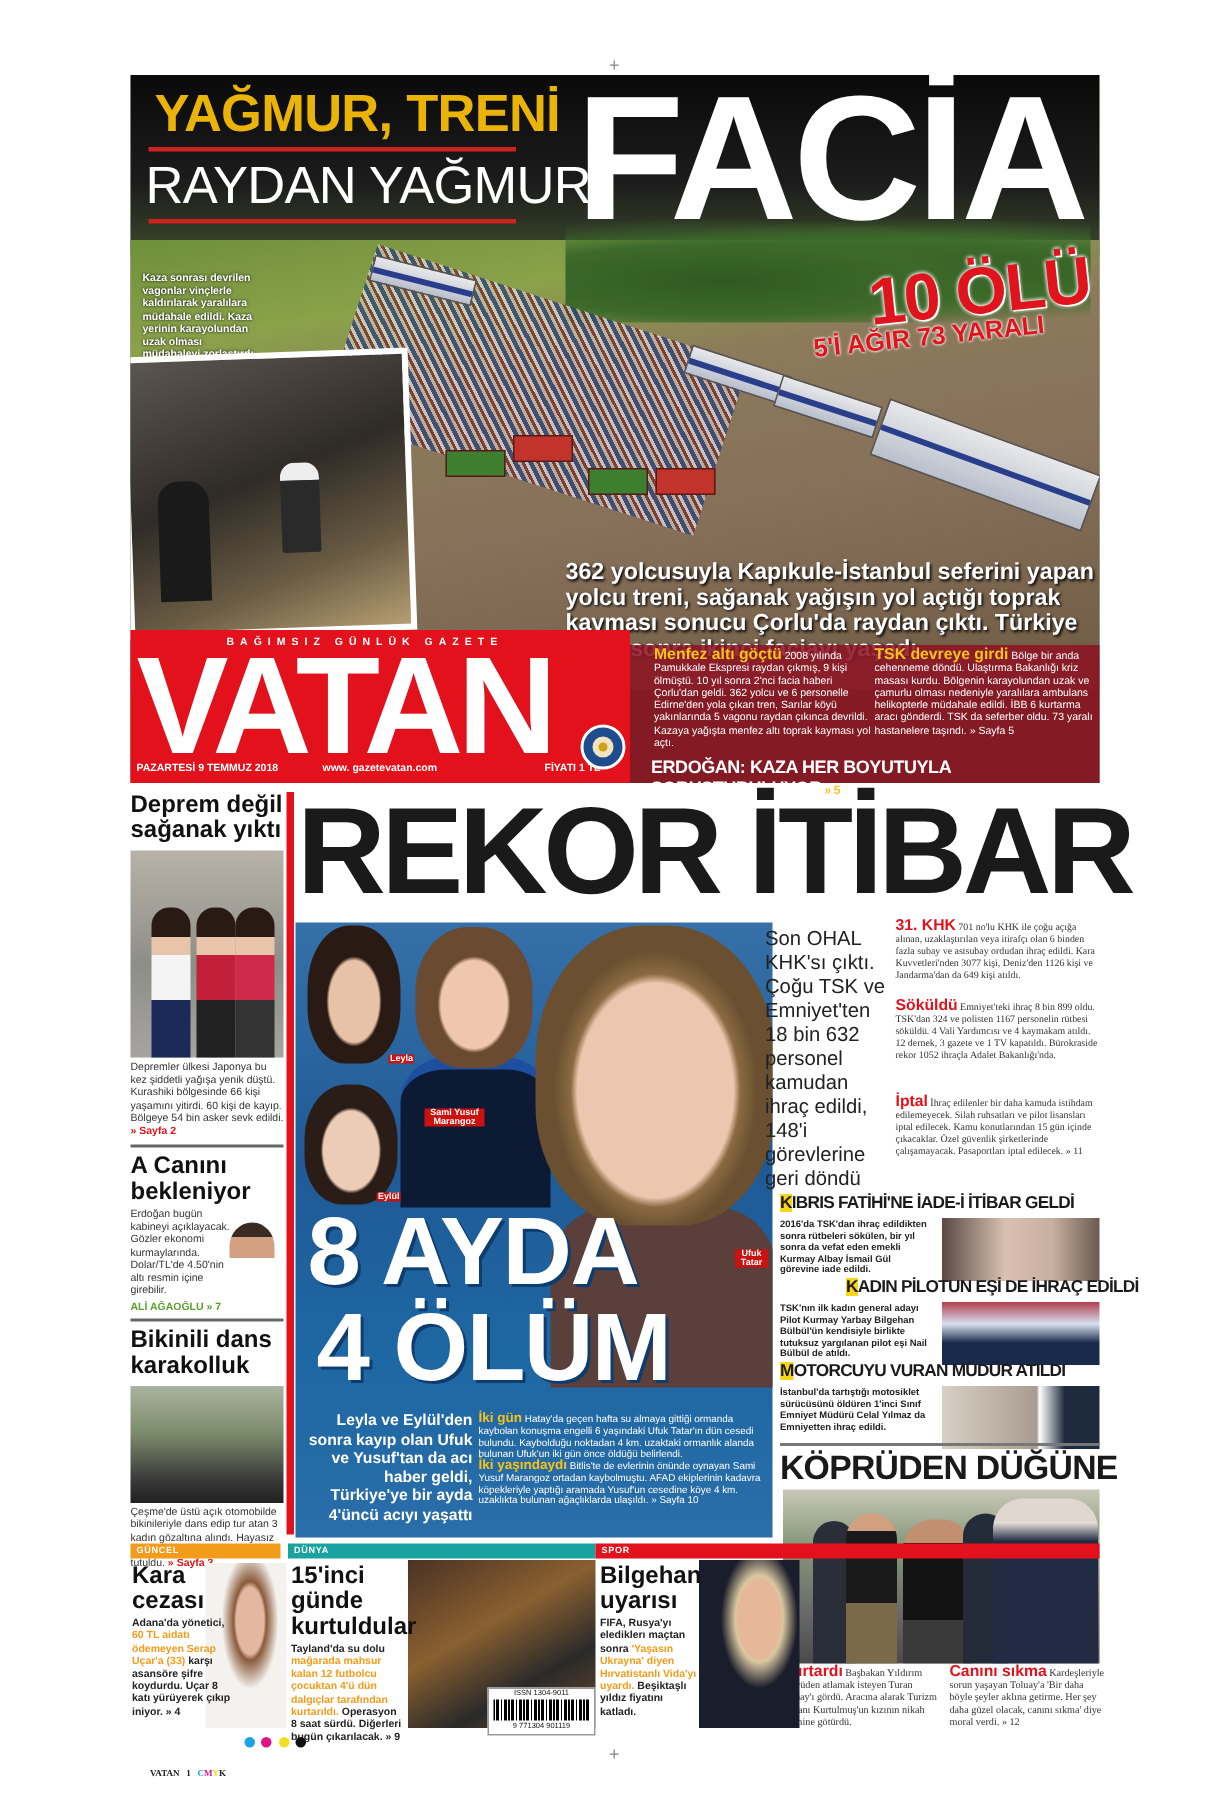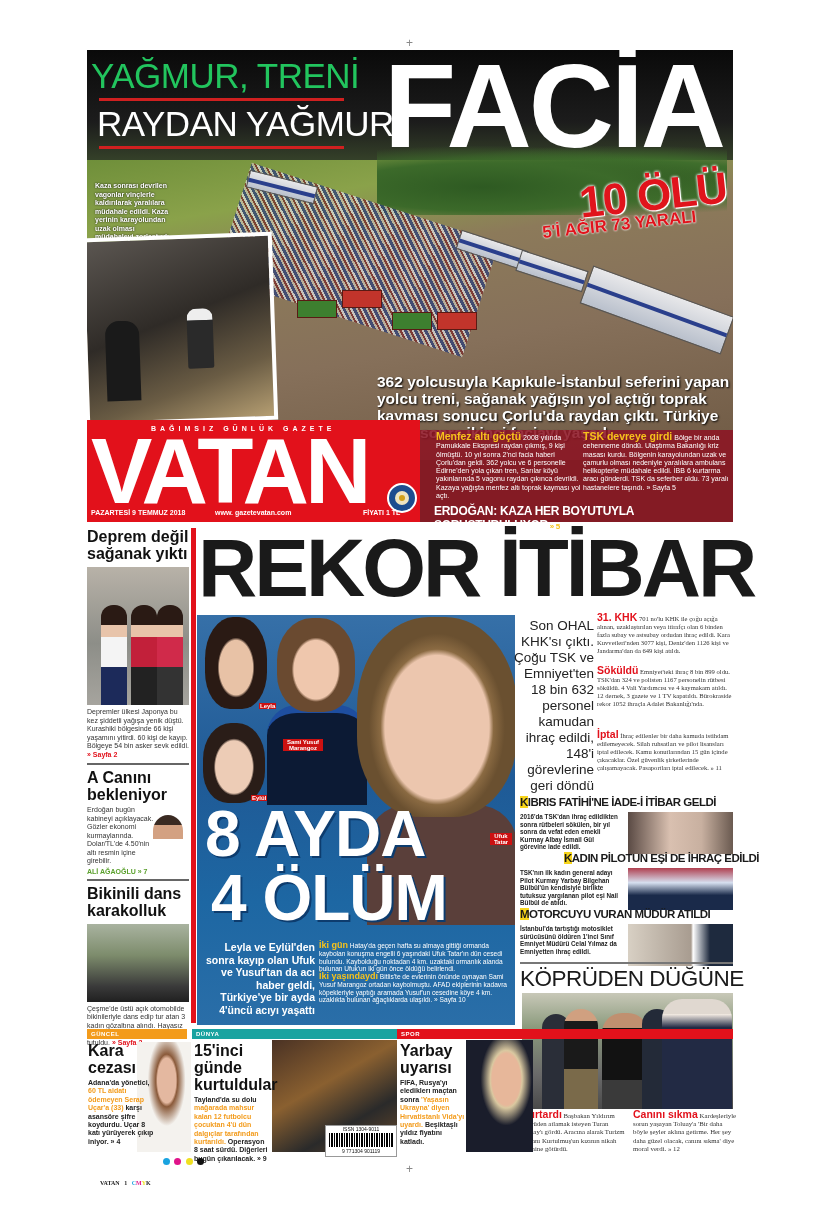--- a/index.html
+++ b/index.html
@@ -13,21 +13,21 @@
 #hero-trees{position:absolute;left:290px;top:95px;width:350px;height:70px;background:radial-gradient(ellipse at 30% 60%,#2e5a22 0,#3c6a2a 40%,transparent 70%),radial-gradient(ellipse at 70% 50%,#2d5520 0,#3f6e2c 40%,transparent 70%);}
 .train{position:absolute;background:linear-gradient(#e8e8ea,#b9c0cc);border:1px solid #555;}
 .train-stripe{position:absolute;left:0;right:0;top:45%;height:4px;background:#2a3f8c;}
 #crowd{position:absolute;left:140px;top:150px;width:260px;height:120px;background:repeating-linear-gradient(45deg,#2c3f7a 0 3px,#c9c1b0 3px 5px,#7a2a2a 5px 7px,#dcdcdc 7px 9px);opacity:.75;transform:rotate(18deg);}
 .tractor{position:absolute;width:40px;height:18px;background:#c2342b;border:1px solid #5a1a14;}
 .tractor.g{background:#3d7f2f;}
 #inset-photo{position:absolute;left:-4px;top:185px;width:192px;height:188px;background:linear-gradient(160deg,#5b5651 0%,#2f2b27 45%,#6a5c44 75%,#b59e72 100%);border:4px solid #fff;transform:rotate(-2deg);}
 #inset-photo .fireman{position:absolute;left:100px;top:70px;width:26px;height:60px;background:#2a2a2a;border-top:12px solid #eee;border-radius:10px 10px 2px 2px;}
 #inset-photo .man{position:absolute;left:18px;top:80px;width:34px;height:80px;background:#1a1a1a;border-radius:14px 14px 0 0;}
 #hero-caption-small{position:absolute;left:8px;top:132px;width:80px;font-size:7px;line-height:8.5px;color:#fff;font-weight:bold;text-shadow:0 0 2px #000;}
-#kicker1{position:absolute;left:4px;top:6px;font-size:35px;color:#22c55e;letter-spacing:-0.5px;font-weight:normal;}
+#kicker1{position:absolute;left:16px;top:6px;font-size:35px;color:#eab308;letter-spacing:-0.5px;font-weight:bold;}
 #kicker1-line{position:absolute;left:12px;top:48px;width:245px;height:3px;background:#d02020;}
 #kicker2{position:absolute;left:10px;top:54px;font-size:35px;color:#fff;letter-spacing:-0.5px;}
 #kicker2-line{position:absolute;left:12px;top:96px;width:245px;height:3px;background:#d02020;}
 #facia{position:absolute;left:265px;top:-4px;font-size:118px;color:#fff;font-weight:bold;letter-spacing:-3px;line-height:120px;margin-left:32px;}
 #deaths{position:absolute;left:492px;top:120px;font-size:44px;color:#e0141c;font-weight:bold;transform:rotate(-6deg);text-shadow:0 0 3px #fff,0 0 3px #fff,1px 1px 0 #fff;letter-spacing:-1px;}
 #injured{position:absolute;left:455px;top:165px;font-size:17px;color:#e0141c;font-weight:bold;transform:rotate(-6deg);text-shadow:0 0 2px #fff,0 0 2px #fff;}
 #hero-desc{position:absolute;left:290px;top:323px;width:360px;font-size:15.5px;line-height:17px;color:#fff;font-weight:bold;text-shadow:1px 1px 2px #000;}
 
 #masthead{left:87px;top:420px;width:333px;height:102px;background:#e2111b;}
 #mast-tag{position:absolute;left:64px;top:5px;font-size:7px;letter-spacing:4px;color:#fff;font-weight:bold;}
@@ -70,36 +70,36 @@
 #ufuk-shirt{position:absolute;left:170px;top:190px;width:150px;height:120px;background:#5a3f3a;border-radius:40px 40px 0 0;}
 .nametag{position:absolute;font-size:6px;color:#fff;background:#c11;padding:0 1px;font-weight:bold;}
 #ayda{position:absolute;left:8px;top:188px;font-size:64px;font-weight:bold;color:#fff;line-height:62px;letter-spacing:-1px;text-shadow:2px 2px 0 #0d3c6e;}
 #olum{position:absolute;left:14px;top:252px;font-size:64px;font-weight:bold;color:#fff;line-height:62px;letter-spacing:-1px;text-shadow:2px 2px 0 #0d3c6e;}
 #center-lead{position:absolute;left:6px;top:326px;width:112px;font-size:10.5px;line-height:12.5px;color:#fff;font-weight:bold;text-align:right;}
 .cb{position:absolute;left:122px;width:194px;font-size:6.6px;line-height:7.8px;color:#fff;}
 .cb .hd{color:#f7c21b;font-weight:bold;font-size:9px;}
 #cb1{top:327px;}
 #cb2{top:358px;}
 
-#right-lead{left:510px;top:618px;width:84px;font-size:13.5px;line-height:16px;text-align:right;color:#222;}
+#right-lead{left:510px;top:618px;width:84px;font-size:13.5px;line-height:16px;text-align:left;color:#222;}
 .rb{position:absolute;left:597px;width:136px;font-family:"Liberation Serif",serif;font-size:6.6px;line-height:8px;color:#333;}
 .rb .hd{font-family:"Liberation Sans",sans-serif;color:#e2111b;font-weight:bold;font-size:10.5px;}
 #rb1{top:613px;}
 #rb2{top:666px;}
 #rb3{top:730px;}
 .story{position:absolute;left:520px;width:213px;}
 .story .t{font-size:11.5px;font-weight:bold;letter-spacing:-0.5px;color:#1a1a1a;white-space:nowrap;}
 .story .t::first-letter{background:#f7d51b;}
 .story .p{position:absolute;top:17px;left:0;width:98px;font-size:6.3px;line-height:7.6px;font-weight:bold;color:#222;}
 .story .img{position:absolute;top:16px;left:108px;width:105px;height:42px;}
 #st1{top:796px;}
 #st2{top:852px;padding-left:44px;}
 #st3{top:908px;}
 #kopru-rule{left:520px;top:962px;width:213px;height:2px;background:#777;}
-#kopru-title{left:520px;top:966px;font-size:22.5px;font-weight:normal;letter-spacing:-0.5px;color:#1a1a1a;}
+#kopru-title{left:520px;top:966px;font-size:22.5px;font-weight:bold;letter-spacing:-0.5px;color:#1a1a1a;}
 #kopru-photo{left:522px;top:993px;width:211px;height:116px;background:linear-gradient(#c8c8b8,#8a9a7c 30%,#6a6a6a 70%,#4a4a4a);overflow:hidden;}
 .person{position:absolute;bottom:0;border-radius:20px 20px 0 0;}
 .kb{position:absolute;top:1110px;width:104px;font-family:"Liberation Serif",serif;font-size:6.8px;line-height:8.2px;color:#333;}
 .kb .hd{font-family:"Liberation Sans",sans-serif;color:#e2111b;font-weight:bold;font-size:10.5px;}
 #kb1{left:521px;}
 #kb2{left:633px;}
 
 .band{position:absolute;top:1029px;height:10px;font-size:6px;font-weight:bold;color:#fff;padding-left:4px;line-height:10px;letter-spacing:.5px;}
 #band-guncel{left:87px;width:100px;background:#f39b1b;}
 #band-dunya{left:192px;width:205px;background:#19a3a0;}
@@ -262,21 +262,21 @@
 </div>
 
 <div id="bot2-img" class="abs"></div>
 <div id="bot2" class="bot">
   <div class="t">15'inci günde kurtuldular</div>
   <div class="p"><span>Tayland'da su dolu </span><span class="hl">mağarada mahsur kalan 12 futbolcu çocuktan 4'ü dün dalgıçlar tarafından kurtarıldı.</span><span> Operasyon 8 saat sürdü. Diğerleri bugün çıkarılacak. » 9</span></div>
 </div>
 
 <div id="bot3-img" class="abs"></div>
 <div id="bot3" class="bot">
-  <div class="t">Yarbay uyarısı</div>
+  <div class="t">Bilgehan uyarısı</div>
   <div class="p"><span>FIFA, Rusya'yı elediklerı maçtan sonra </span><span class="hl">'Yaşasın Ukrayna' diyen Hırvatistanlı Vida'yı uyardı.</span><span> Beşiktaşlı yıldız fiyatını katladı.</span></div>
 </div>
 
 <div id="barcode" class="abs">
   <div>ISSN 1304-9011</div>
   <div class="bars"></div>
   <div>9 771304 901119</div>
 </div>
 
 <div class="dot" style="left:163px;background:#19a3e0;"></div>

